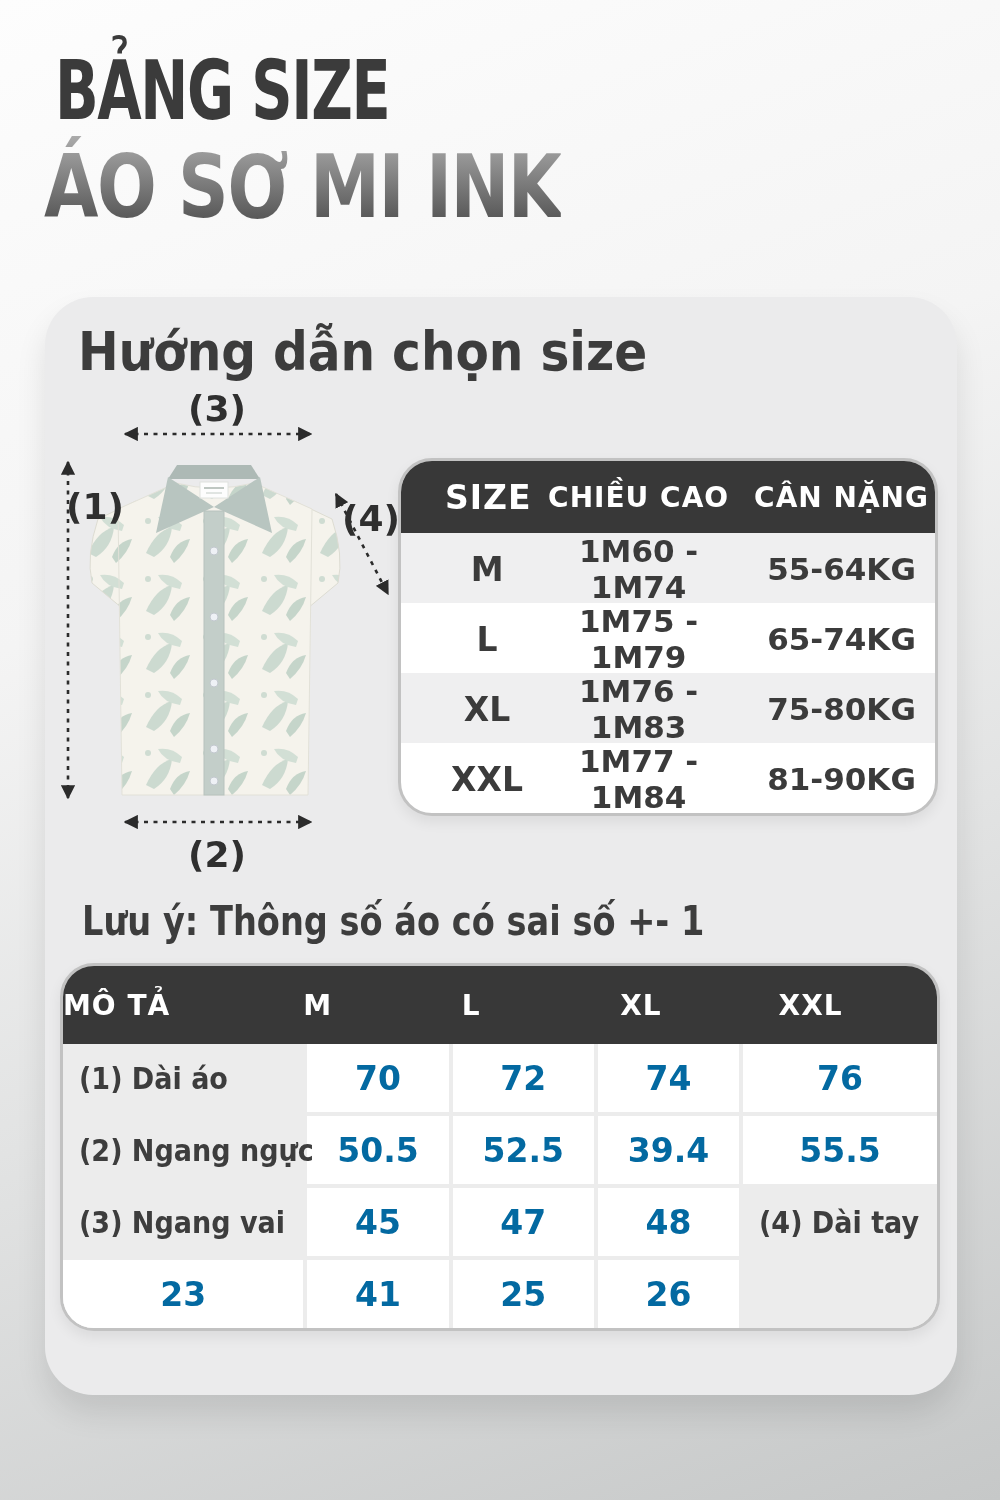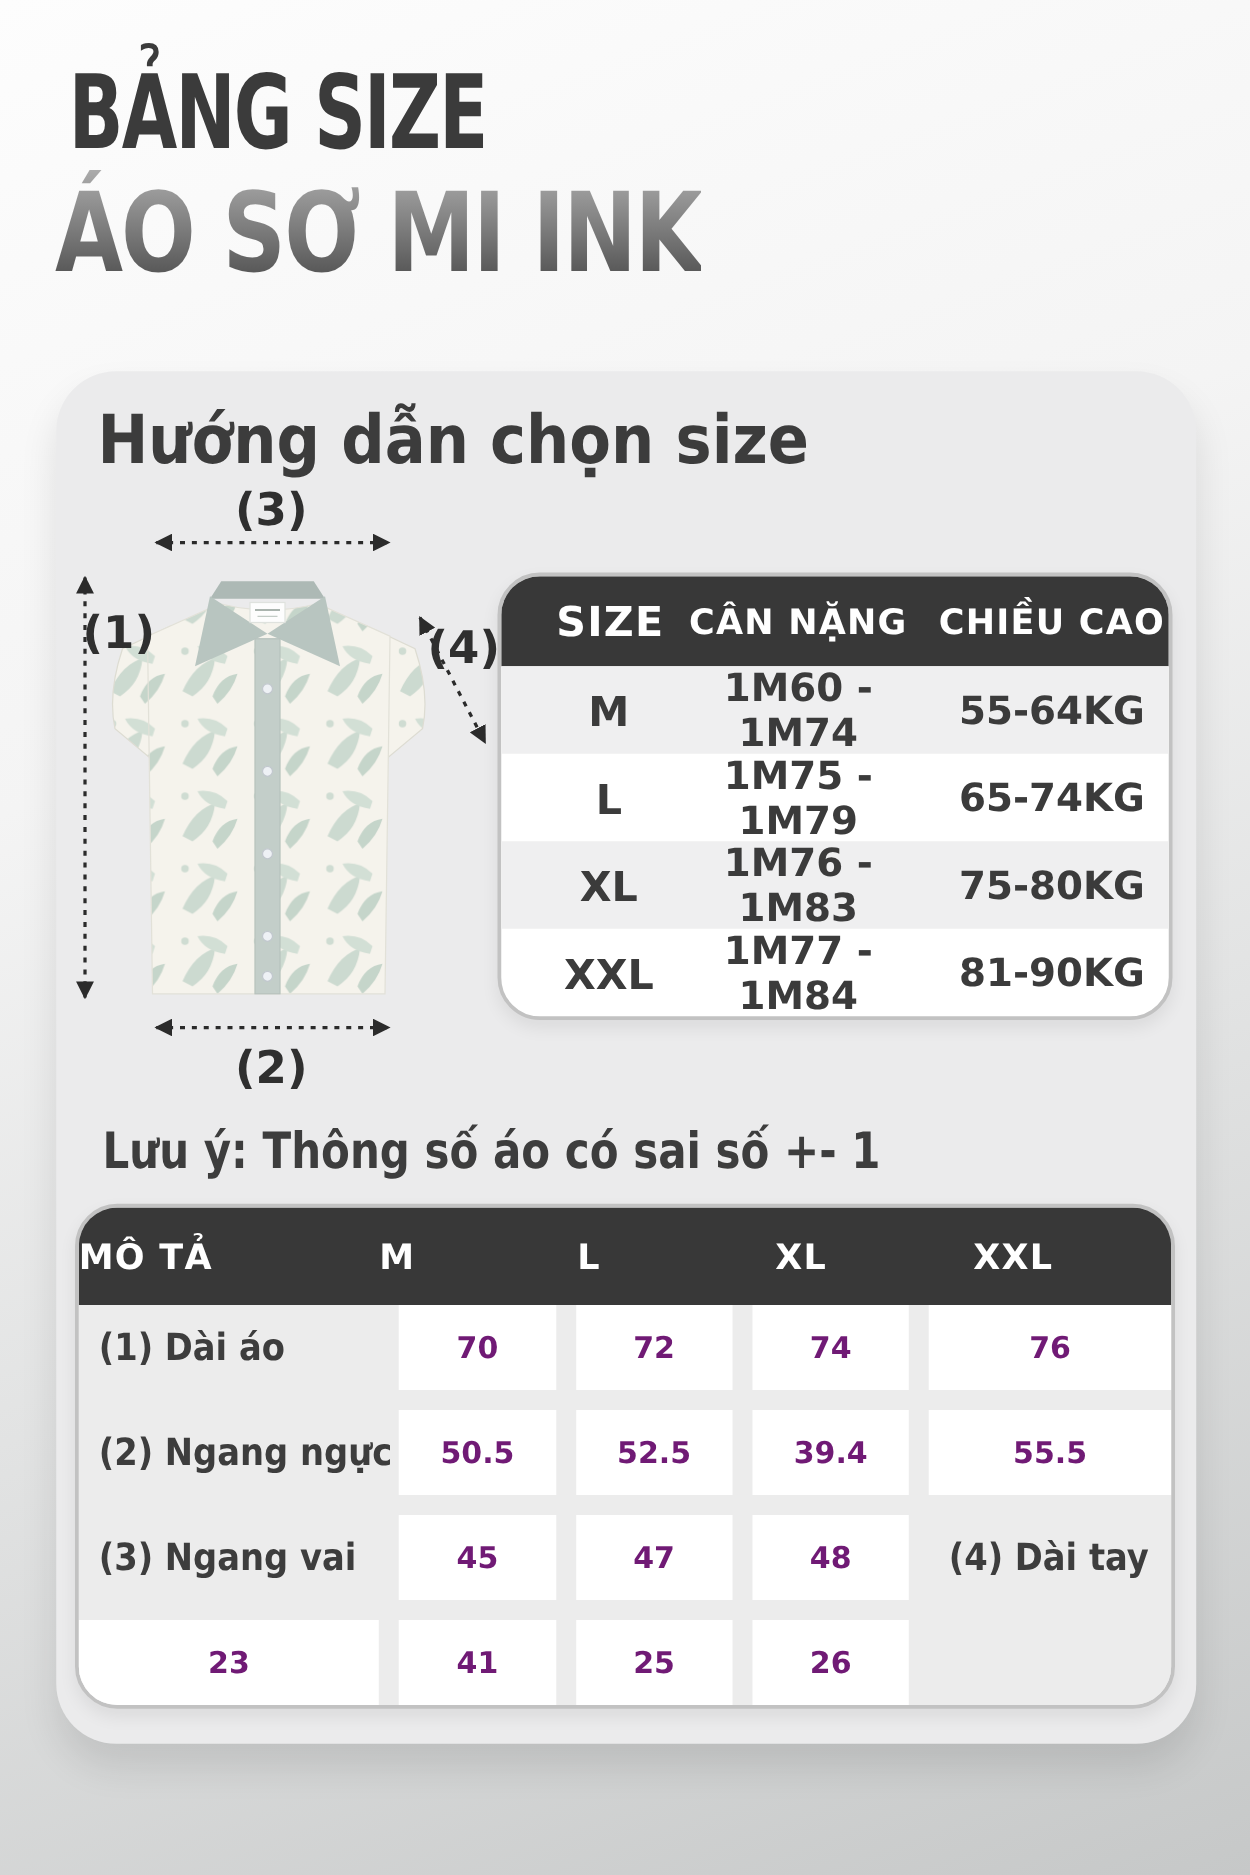--- a/index.html
+++ b/index.html
@@ -72,25 +72,25 @@
     left:60px;top:963px;width:880px;background:#ececec;
     border:3px solid #c2c2c2;border-radius:34px;overflow:hidden;
     box-shadow:0 6px 14px rgba(0,0,0,.07);
   }
   .mt-head{
     display:grid;grid-template-columns:27.5% 1fr 1fr 1fr 1fr;height:78px;
     background:var(--accent-dark,#383838);align-items:center;
   }
   .mt-head > div{color:#ffffff;font-size:28px;font-weight:bold;letter-spacing:1px;}
   .mt-body{
-    display:grid;grid-template-columns:27.5% 1fr 1fr 1fr 1fr;grid-auto-rows:68px;gap:16px;
+    display:grid;grid-template-columns:27.5% 1fr 1fr 1fr 1fr;grid-auto-rows:68px;gap:4px;
     background:#ececec;
   }
   .mt-cell{background:#ffffff;display:flex;align-items:center;justify-content:center;
-    font-size:24px;font-weight:bold;color:#701a75;}
+    font-size:33px;font-weight:bold;color:#0369a1;}
   .mt-label{background:transparent;display:flex;align-items:center;justify-content:flex-start;
     padding-left:16px;font-size:30px;font-weight:600;color:#3d3d3d;white-space:nowrap;}
   .mt-label span{display:inline-block;transform:scaleX(.90);transform-origin:0 50%;}
 
   
   .arrow line{stroke:var(--arrow-dark,#2b2b2b);stroke-width:2.6;stroke-dasharray:4 5.5;}
 </style>
 </head>
 <body>
 
@@ -154,22 +154,22 @@
 </svg>
 
 <div class="abs mlabel" style="left:185px;top:388px">(3)</div>
 <div class="abs mlabel" style="left:63px;top:486px">(1)</div>
 <div class="abs mlabel" style="left:339px;top:498px">(4)</div>
 <div class="abs mlabel" style="left:185px;top:834px">(2)</div>
 
 <div class="abs size-table">
   <div class="st-row st-head">
     <div>SIZE</div>
+    <div>CHIỀU CAO</div>
     <div>CÂN NẶNG</div>
-    <div>CHIỀU CAO</div>
   </div>
   <div class="st-row">
     <div>M</div>
     <div>1M60 - 1M74</div>
     <div>55-64KG</div>
   </div>
   <div class="st-row">
     <div>L</div>
     <div>1M75 - 1M79</div>
     <div>65-74KG</div>

